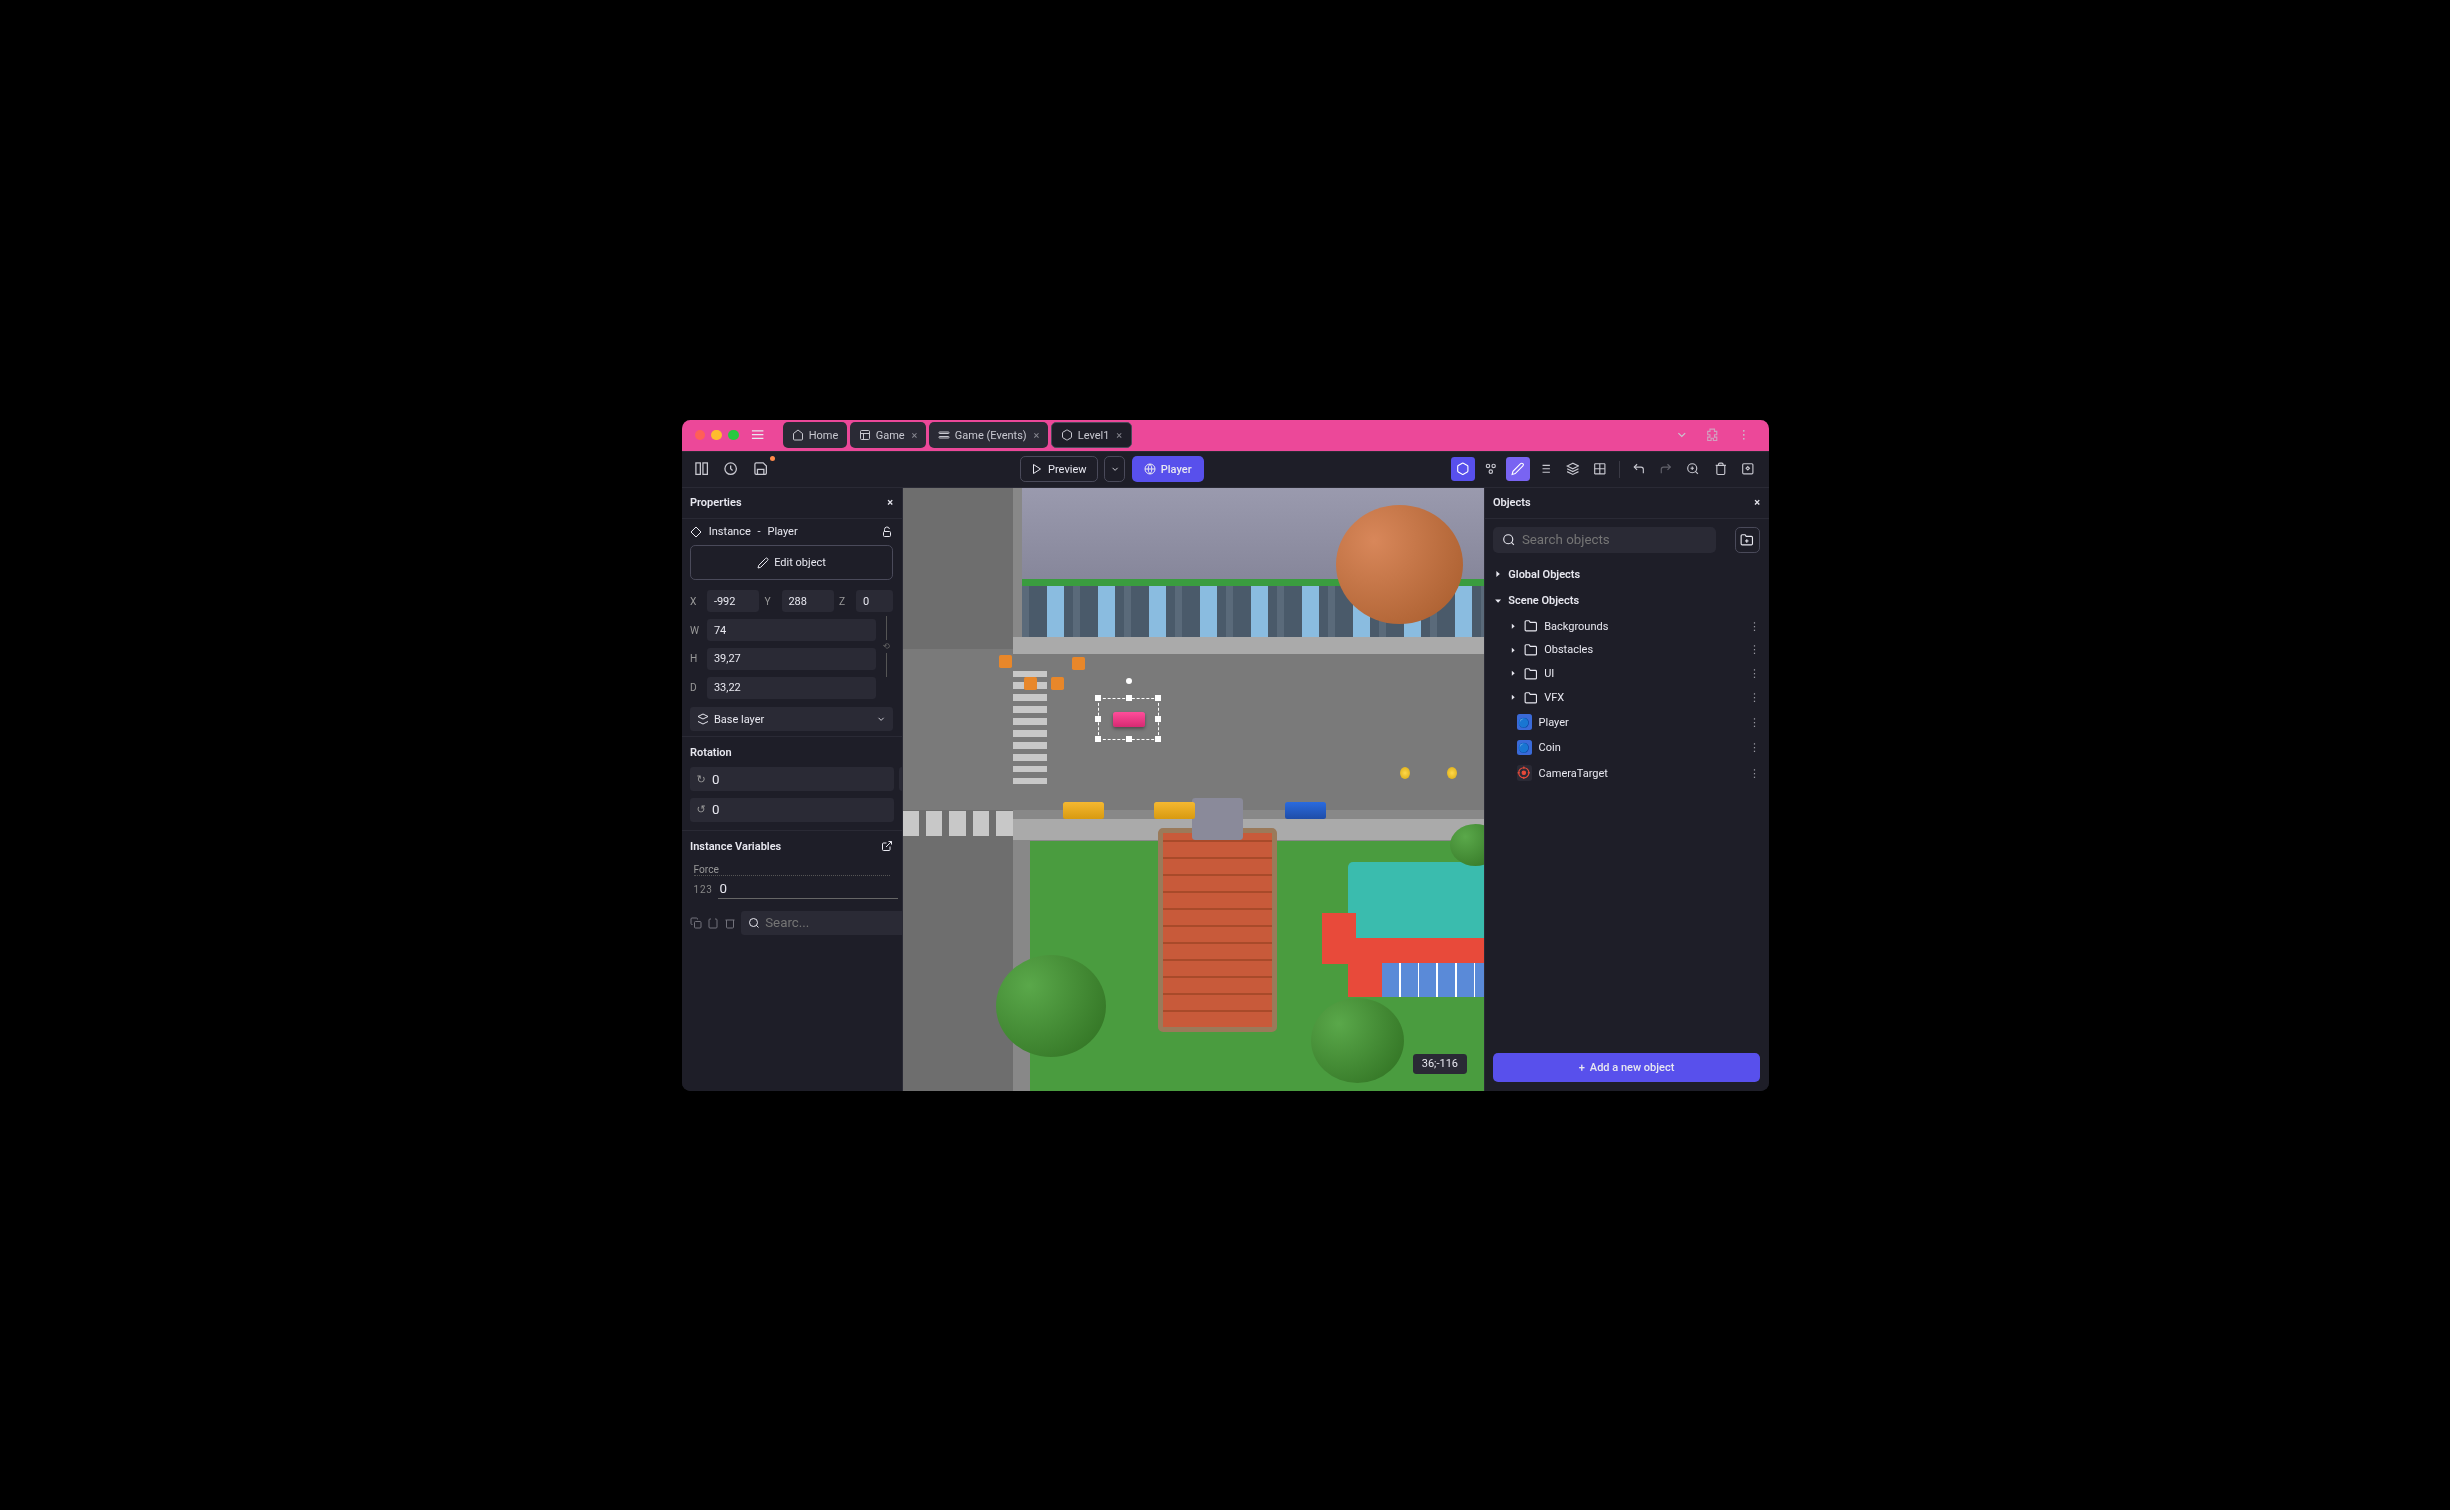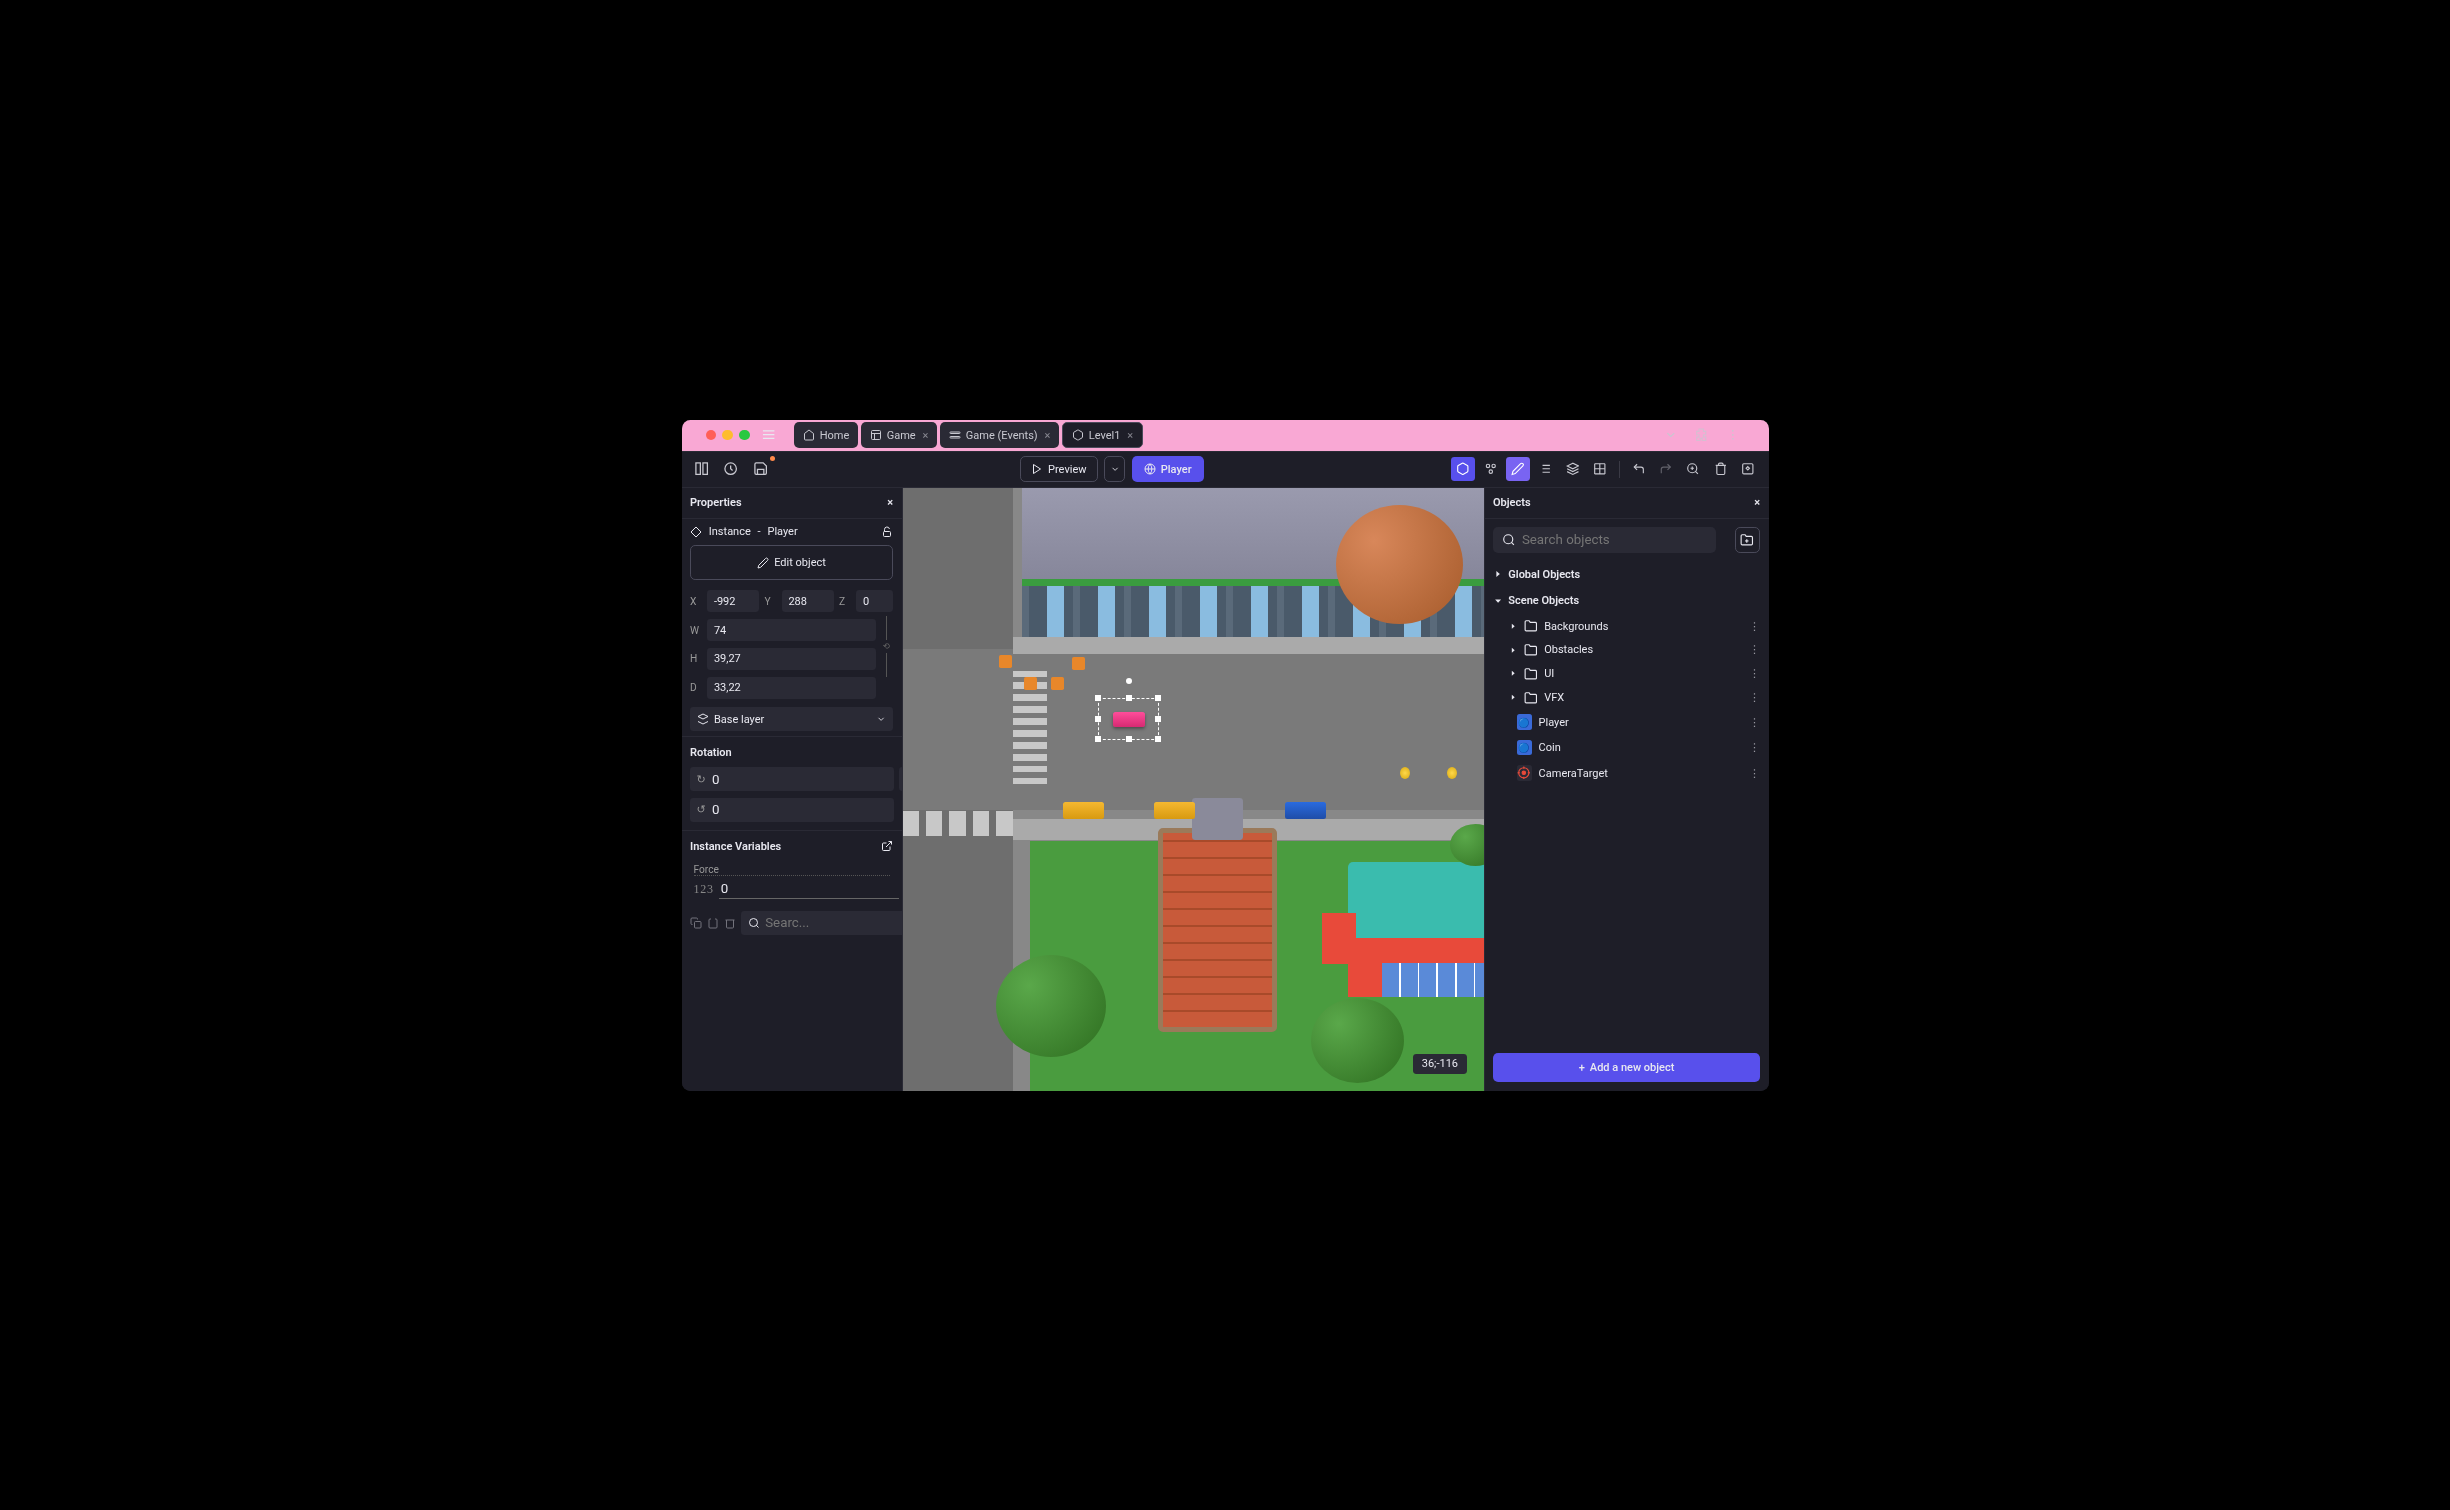--- a/index.html
+++ b/index.html
@@ -1,18 +1,18 @@
 <!DOCTYPE html>
 <html style="font-size:13.6px"><head>
 <meta charset="utf-8">
 <style>
 * { margin: 0; padding: 0; box-sizing: border-box; font-family: -apple-system, BlinkMacSystemFont, "Segoe UI", Roboto, sans-serif; }
 body { background: #000; display: flex; align-items: center; justify-content: center; height: 100vh; overflow: hidden; }
 .window { width: 1087px; height: 671px; background: #1e1e28; border-radius: 8.5px; overflow: hidden; display: flex; flex-direction: column; color: #e8e8f0; font-size: 11px; }
-.titlebar { height: 32px; background: #f9a8d4; display: flex; align-items: center; padding: 0 24px; gap: 6.8px; border-bottom: 0.8px solid #2a2a35; }
+.titlebar { height: 32px; background: #ec4899; display: flex; align-items: center; padding: 0 13px; gap: 6.8px; border-bottom: 0.8px solid #2a2a35; }
 .traffic { display: flex; gap: 6.8px; }
 .traffic span { width: 10.2px; height: 10.2px; border-radius: 50%; display: block; }
 .traffic .close { background: #ff5f57; }
 .traffic .min { background: #febc2e; }
 .traffic .max { background: #28c840; }
 .menu-btn { width: 24px; height: 24px; display: flex; align-items: center; justify-content: center; cursor: pointer; border-radius: 3.4px; }
 .tabs { display: flex; align-items: center; gap: 3.4px; margin-left: 6.8px; }
 .tab { height: 25.5px; background: #2a2a35; border-radius: 5.1px; padding: 0 8.5px; display: flex; align-items: center; gap: 5.1px; cursor: pointer; color: #c8c8d0; }
 .tab.active { background: #1e1e28; border: 0.8px solid #4a4a5a; }
 .tab .close-x { opacity: 0.6; font-size: 11px; margin-left: 1.7px; }
@@ -49,21 +49,21 @@
 
 .section-title { padding: 8.5px 8.5px 5.1px; font-weight: 600; border-top: 0.8px solid #2a2a35; margin-top: 5.1px; display: flex; justify-content: space-between; align-items: center; }
 .rot-row { display: flex; padding: 3.4px 8.5px; gap: 5.1px; }
 .rot-row .rgrp { flex: 1; display: flex; align-items: center; background: #2a2a35; border-radius: 3.4px; height: 24px; }
 .rot-row .rgrp .ic { width: 22px; display: flex; align-items: center; justify-content: center; color: #999; }
 .rot-row .rgrp input { flex: 1; background: transparent; border: none; color: #e8e8f0; padding-right: 5.1px; min-width: 0; }
 
 .var-row { padding: 5.1px 12px; }
 .var-label { font-size: 10.2px; color: #999; border-bottom: 0.8px dotted #555; display: inline-block; width: 100%; }
 .var-input-row { display: flex; align-items: center; margin-top: 3.4px; gap: 5.1px; }
-.var-input-row .vtype { font-size: 12px; color: #888; letter-spacing: 0.8px; font-family: Liberation Serif, serif; }
+.var-input-row .vtype { font-size: 10px; color: #888; letter-spacing: 0.8px; }
 .var-input-row input { flex: 1; background: transparent; border: none; border-bottom: 0.8px solid #666; color: #e8e8f0; padding: 1.7px; }
 
 .var-toolbar { display: flex; padding: 6.8px 8.5px; gap: 5.1px; align-items: center; }
 .var-toolbar .search-box { flex: 1; background: #2a2a35; border-radius: 3.4px; height: 24px; display: flex; align-items: center; padding: 0 6.8px; gap: 5.1px; }
 .var-toolbar .search-box input { background: transparent; border: none; color: #e8e8f0; flex: 1; min-width: 0; }
 
 .search-objects { margin: 8.5px; display: flex; gap: 19px; }
 .search-objects .sinput { flex: 1; background: #2a2a35; border-radius: 5.1px; height: 25.5px; display: flex; align-items: center; padding: 0 8.5px; gap: 6.8px; }
 .search-objects .sinput input { background: transparent; border: none; color: #e8e8f0; flex: 1; }
 .add-folder-btn { width: 25.5px; height: 25.5px; border: 0.8px solid #4a4a5a; border-radius: 5.1px; display: flex; align-items: center; justify-content: center; cursor: pointer; }

